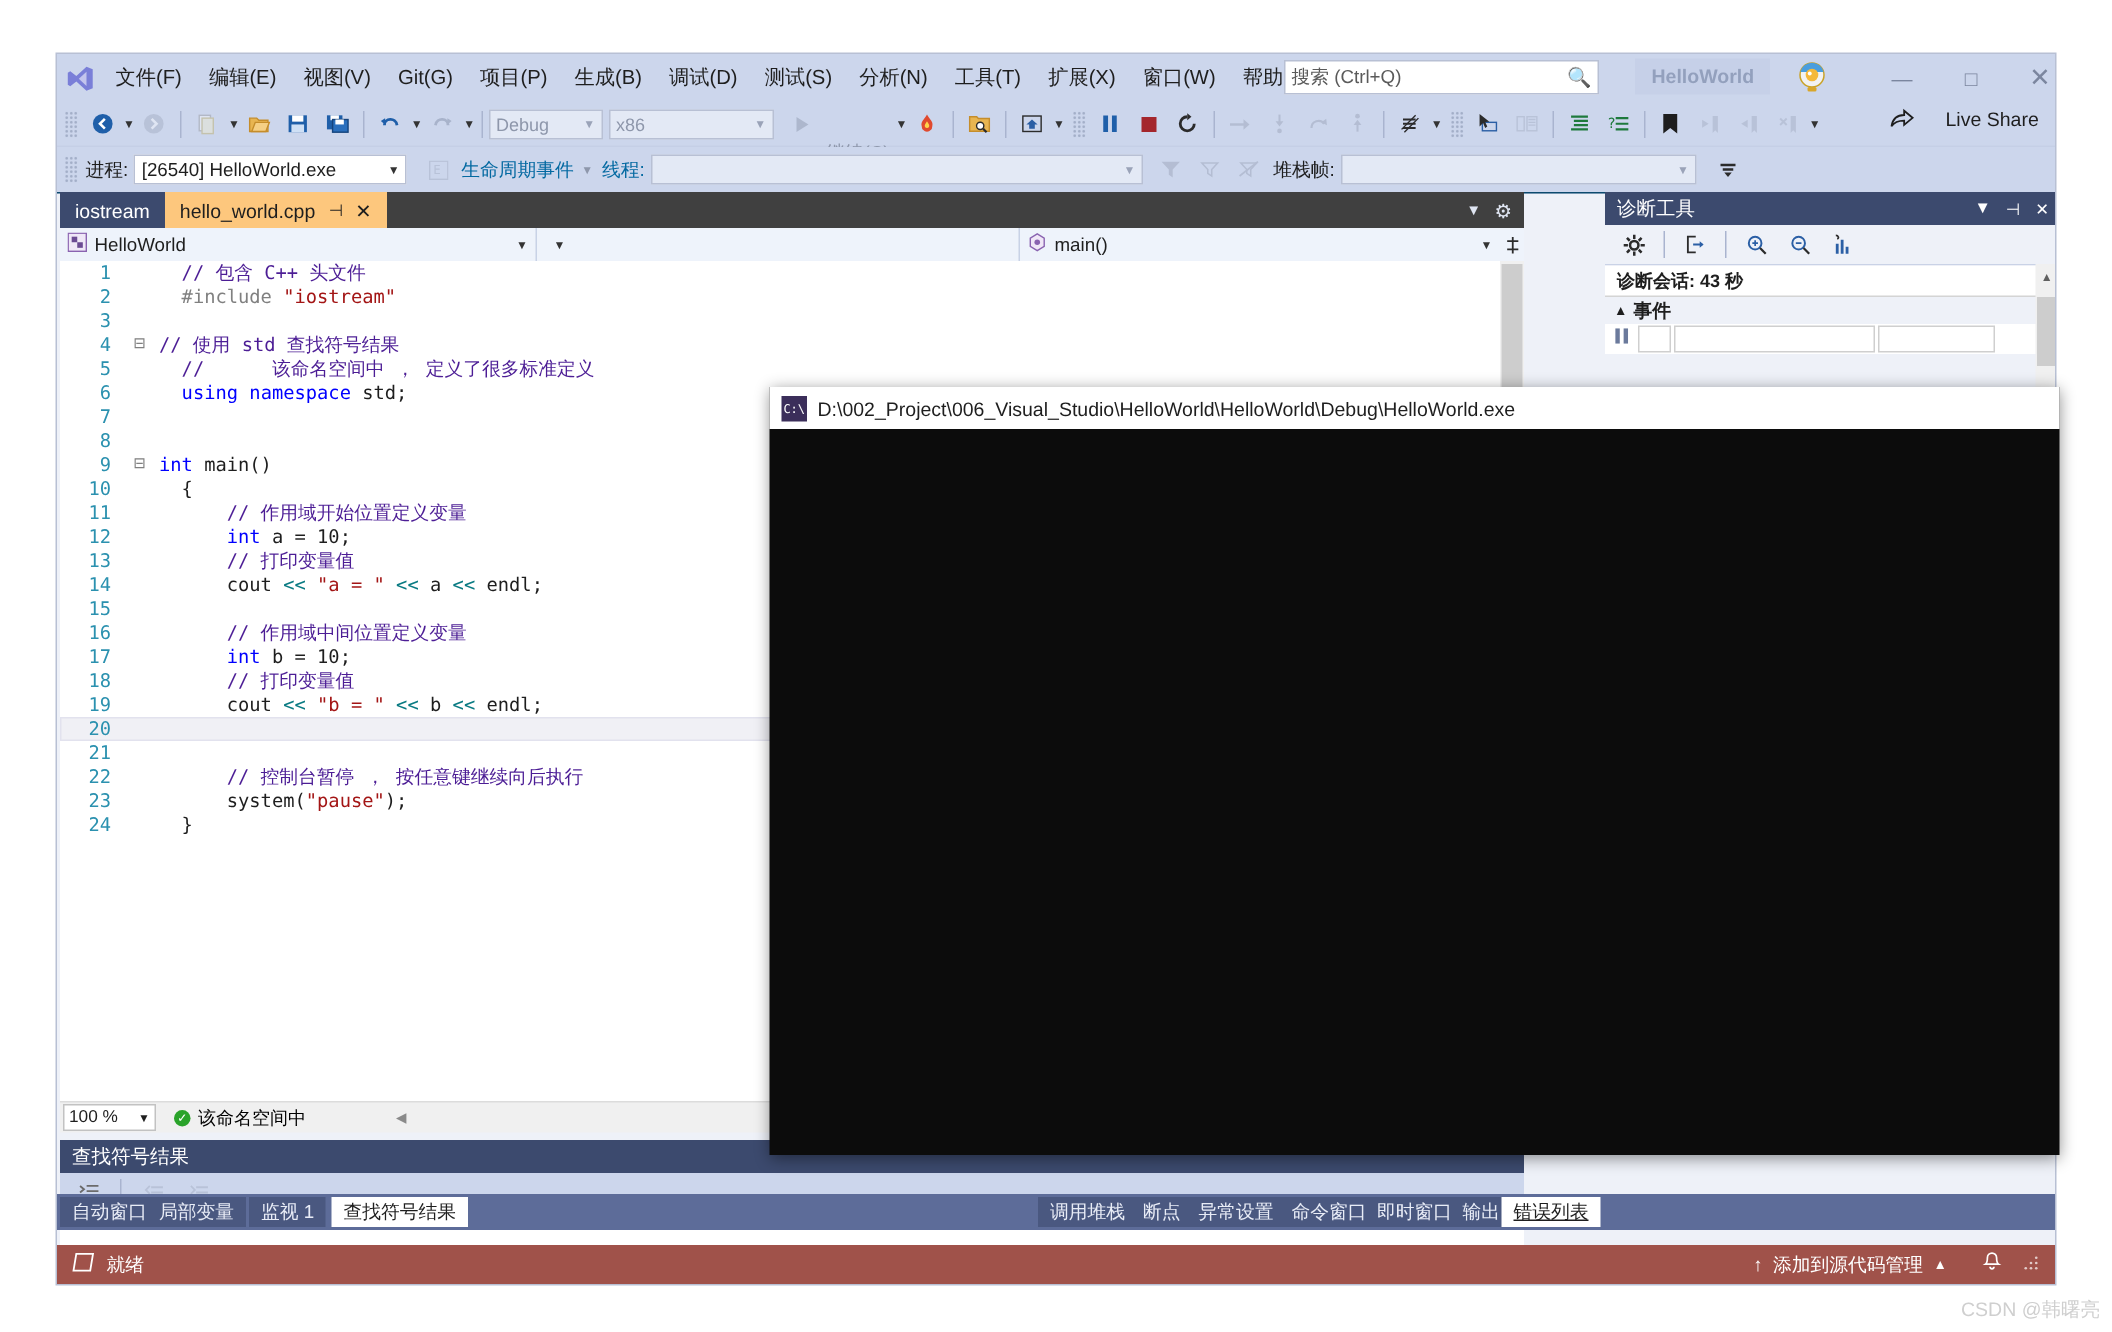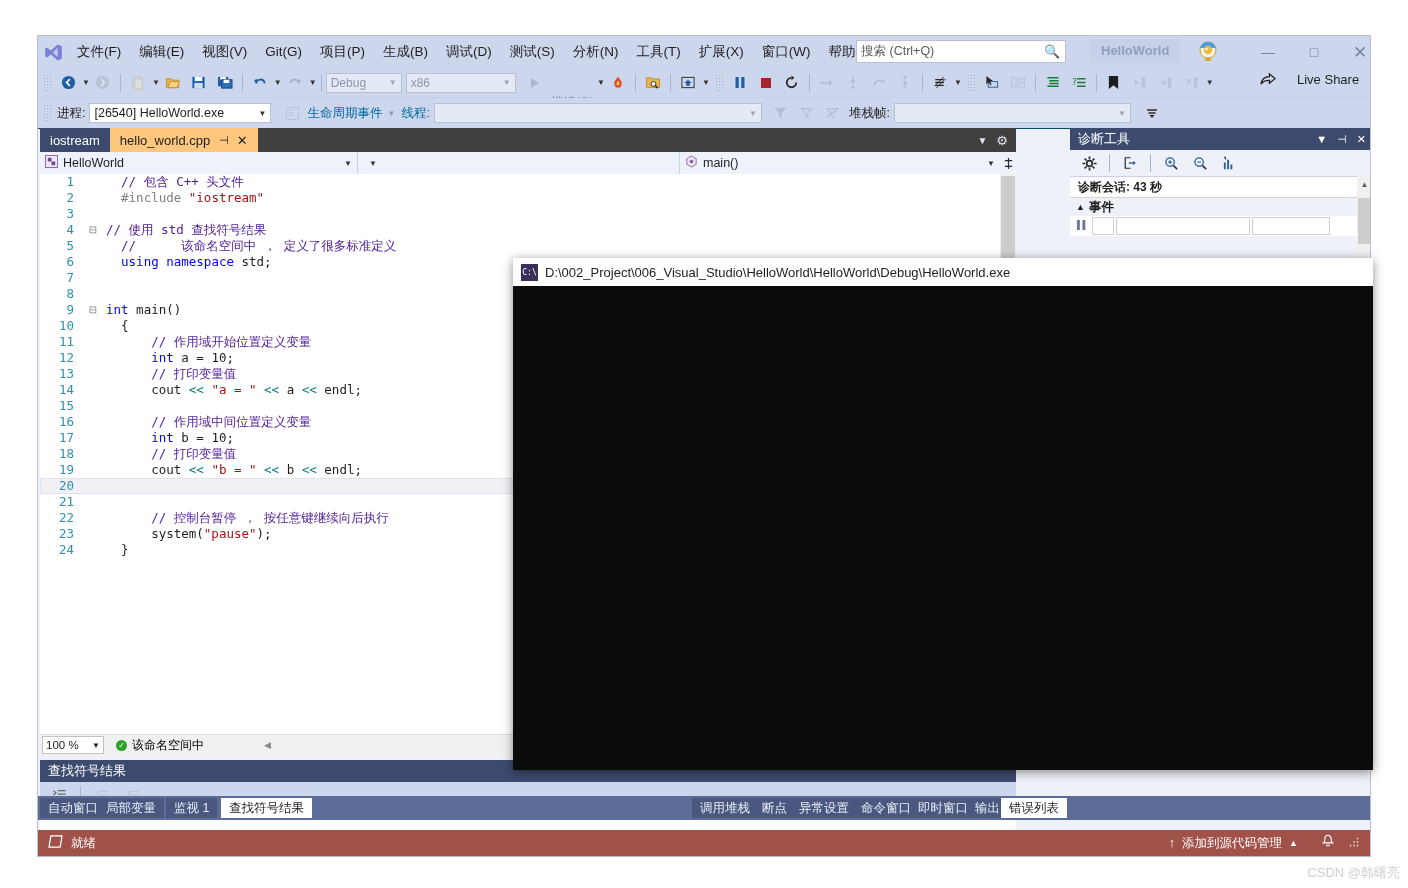--- a/index.html
+++ b/index.html
@@ -740,21 +740,21 @@
     <div class="btab" style="left:60px;">局部变量</div>
     <div class="btab" style="left:128px;">监视 1</div>
     <div class="btab active" style="left:183px;">查找符号结果</div>
 
     <div class="btab" style="left:654px;">调用堆栈</div>
     <div class="btab" style="left:716px;">断点</div>
     <div class="btab" style="left:753px;">异常设置</div>
     <div class="btab" style="left:815px;">命令窗口</div>
     <div class="btab" style="left:872px;">即时窗口</div>
     <div class="btab" style="left:929px;">输出</div>
-    <div class="btab active" style="left:963px;">错误列表</div>
+    <div class="btab active" style="left:963px;text-decoration:underline;">错误列表</div>
   </div>
 
   <div class="statusbar">
     <span style="margin:0 8px 0 10px;">
       <svg width="15" height="13" viewBox="0 0 16 14">
             <path d="M3 1 h12 l-2 12 H1z" fill="none" stroke="#ffffff" stroke-width="1.3"></path>
           </svg>
     </span>
     <span>就绪</span>
     <span class="sright">

